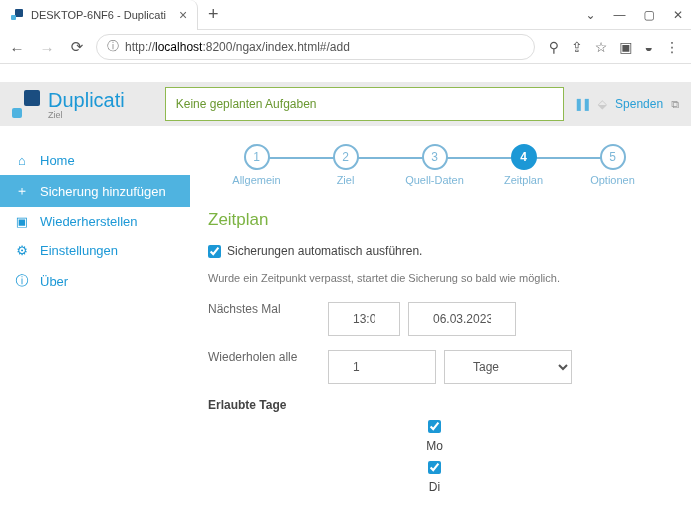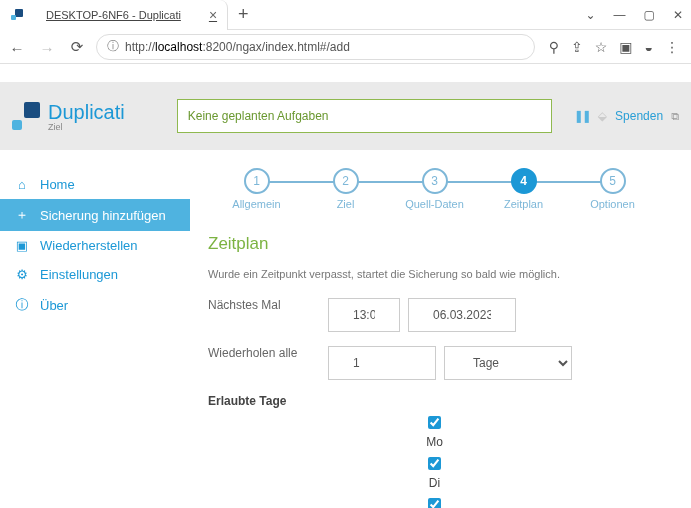--- a/index.html
+++ b/index.html
@@ -1,33 +1,33 @@
 <!DOCTYPE html>
 <html><head>
 <meta charset="utf-8">
 <style>
 * { box-sizing: border-box; margin: 0; padding: 0; font-family: -apple-system, BlinkMacSystemFont, "Segoe UI", Arial, sans-serif; }
 body { width: 691px; height: 508px; background: #fff; overflow: hidden; }
 
 .titlebar { height: 30px; display: flex; align-items: center; background: #fff; border-bottom: 1px solid #e0e0e0; }
-.tab { display: flex; align-items: center; gap: 22px; padding: 0 10px; height: 30px; border-right: 1px solid #ddd; font-size: 11px; color: #444; background: #fff; border-radius: 8px 8px 0 0; text-decoration: underline; }
+.tab { display: flex; align-items: center; gap: 7px; padding: 0 10px; height: 30px; border-right: 1px solid #ddd; font-size: 11px; color: #444; background: #fff; border-radius: 8px 8px 0 0; }
 .tab .favicon { width: 14px; height: 14px; }
 .tab .close { font-size: 14px; color: #666; margin-left: 6px; }
 .new-tab { font-size: 18px; color: #555; padding: 0 10px; }
 .win-controls { margin-left: auto; display: flex; align-items: center; gap: 18px; padding-right: 8px; color: #555; font-size: 12px; }
 
 .urlbar-row { height: 34px; display: flex; align-items: center; padding: 4px 6px; gap: 8px; border-bottom: 1px solid #e0e0e0; }
 .nav-btn { width: 22px; text-align: center; font-size: 15px; color: #555; }
 .addr { flex: 1; height: 26px; border: 1px solid #ddd; border-radius: 14px; display: flex; align-items: center; padding: 0 10px; font-size: 12px; color: #555; gap: 6px; }
 .addr .info-icon { color: #888; }
 .addr .url-text { flex: 1; }
 .addr .host { color: #000; }
 .addr-icons { display: flex; gap: 12px; padding: 0 6px; color: #555; font-size: 14px; }
 
-.app-header { height: 68px; background: #eaeaea; display: flex; align-items: center; padding: 0 12px; gap: 12px; margin-top: 18px;}
+.app-header { height: 44px; background: #eaeaea; display: flex; align-items: center; padding: 0 12px; margin-top: 18px;}
 .brand { display: flex; align-items: center; gap: 8px; }
 .brand-logo { width: 28px; height: 28px; position: relative; }
 .brand-logo .sq1 { position: absolute; width: 16px; height: 16px; background: #1a4d80; top: 0; right: 0; border-radius: 2px; }
 .brand-logo .sq2 { position: absolute; width: 10px; height: 10px; background: #4fb3e0; bottom: 0; left: 0; border-radius: 2px; }
 .brand-text { color: #1c98d6; font-size: 20px; font-weight: 500; }
 .brand-sub { font-size: 9px; color: #888; margin-top:-2px; }
 .status-box { flex: 1; height: 34px; border: 1px solid #8fb94f; background: #fff; display: flex; align-items: center; padding: 0 10px; font-size: 12px; color: #6a9830; margin-left: 40px; }
 .hdr-right { display: flex; align-items: center; gap: 8px; padding-left: 10px; font-size: 12px; }
 .pause-ic { color: #56b3e0; letter-spacing: -2px; }
 .throttle-ic { color: #ccc; }
@@ -169,20 +169,24 @@
         <div class="step-line"></div>
       </div>
       <div class="step">
         <div class="circle">5</div>
         <span>Optionen</span>
       </div>
     </div>
 
     <div class="section-title">Zeitplan</div>
 
+    <label class="check-row">
+      <input type="checkbox" checked="" style="">
+      <span>Sicherungen automatisch ausführen.</span>
+    </label>
 
     <div class="hint">Wurde ein Zeitpunkt verpasst, startet die Sicherung so bald wie möglich.</div>
 
     <div class="form-row">
       <span class="label">Nächstes Mal</span>
       <input class="time-in" style="background-image: none;" value="13:00">
       <input class="date-in" value="06.03.2023" style="">
     </div>
 
     <div class="form-row">

